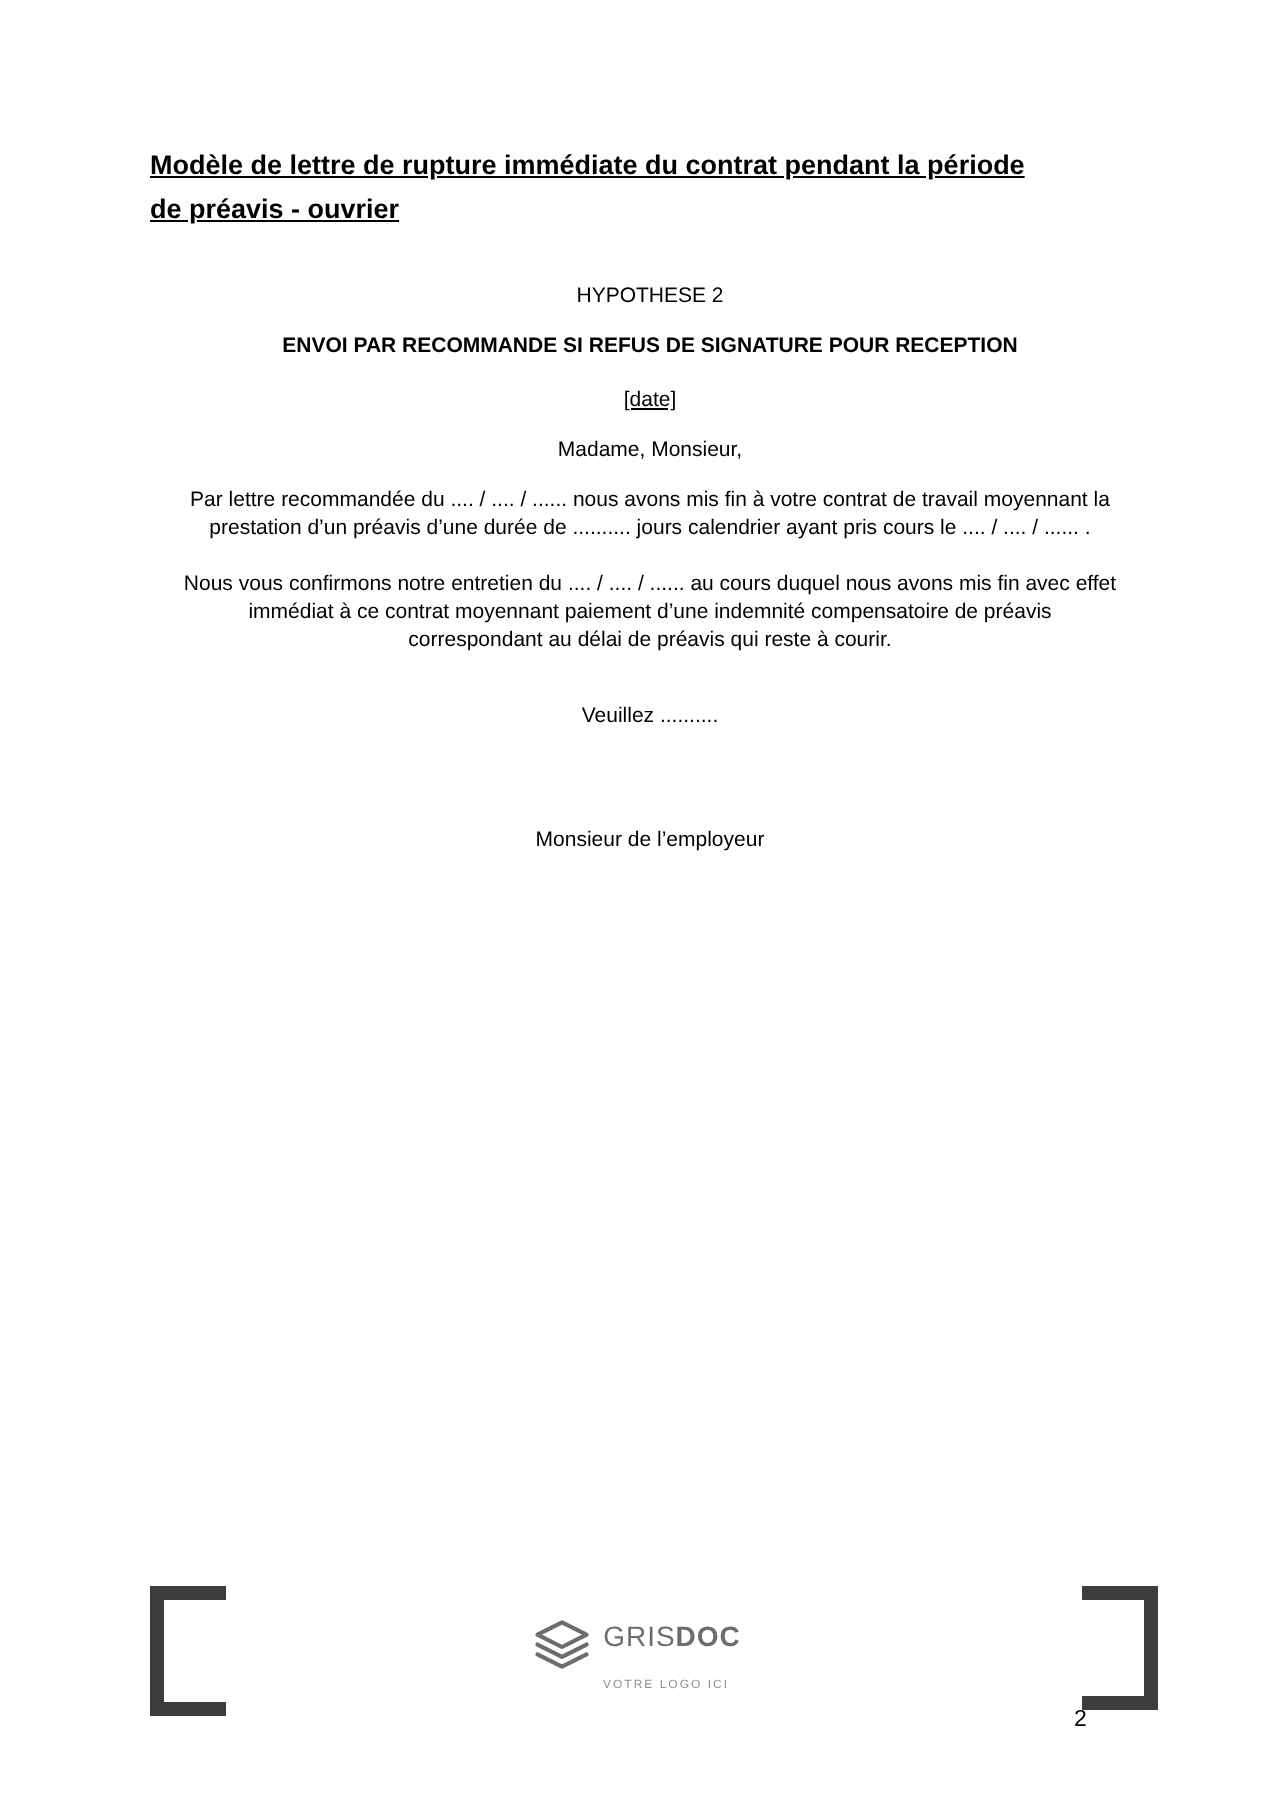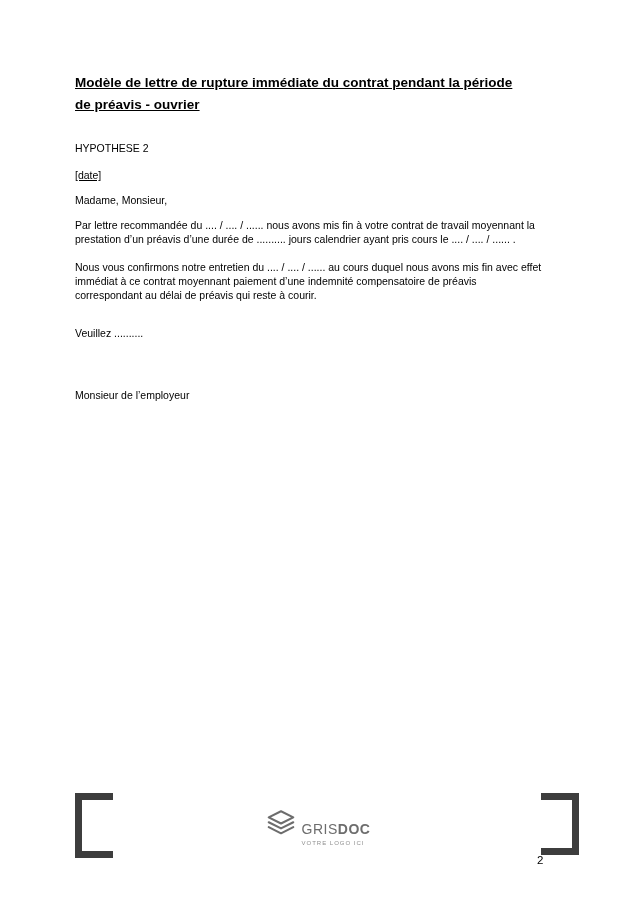--- a/index.html
+++ b/index.html
@@ -25,20 +25,21 @@
     line-height: 22px;
     font-weight: bold;
     text-decoration: underline;
     white-space: pre;
   }
   .doc p {
     margin: 0;
     font-size: 10.5px;
     line-height: 14px;
     white-space: pre;
+    text-align: center;
   }
   .p-hypothese { margin-top: 25px !important; }
   .p-subject   { margin-top: 11px !important; font-weight: bold; }
   .p-date      { margin-top: 13px !important; text-decoration: underline; }
   .p-salut     { margin-top: 11px !important; }
   .p-body1     { margin-top: 11px !important; }
   .p-body2     { margin-top: 14px !important; }
   .p-body3     { margin-top: 10px !important; }
   .p-closing   { margin-top: 24px !important; }
   .p-signature { margin-top: 48px !important; }
@@ -46,21 +47,21 @@
   .footer {
     position: absolute;
     left: 0; right: 0;
     top: 810px;
     display: flex;
     flex-direction: column;
     align-items: center;
   }
   .brand-row {
     display: flex;
-    align-items: flex-end;
+    align-items: flex-start;
     gap: 6px;
   }
   .layers-icon svg { display: block; }
   .brand-text {
     font-size: 14px;
     letter-spacing: 0.5px;
     color: var(--brand, #6d6d6d);
   }
   .brand-text b { font-weight: bold; }
   .tagline {
@@ -94,20 +95,21 @@
 </style>
 </head>
 <body>
 
 <div class="page">
 
   <div class="doc">
     <h1>Modèle de lettre de rupture immédiate du contrat pendant la période
 de préavis - ouvrier</h1>
     <p class="p-hypothese">HYPOTHESE 2</p>
+    <p class="p-subject">ENVOI PAR RECOMMANDE SI REFUS DE SIGNATURE POUR RECEPTION</p>
     <p class="p-date">[date]</p>
     <p class="p-salut">Madame, Monsieur,</p>
     <p class="p-body1">Par lettre recommandée du .... / .... / ...... nous avons mis fin à votre contrat de travail moyennant la
 prestation d’un préavis d’une durée de .......... jours calendrier ayant pris cours le .... / .... / ...... .</p>
     <p class="p-body2">Nous vous confirmons notre entretien du .... / .... / ...... au cours duquel nous avons mis fin avec effet
 immédiat à ce contrat moyennant paiement d’une indemnité compensatoire de préavis
 correspondant au délai de préavis qui reste à courir.</p>
     <p class="p-closing">Veuillez ..........</p>
     <p class="p-signature">Monsieur de l’employeur</p>
   </div>

